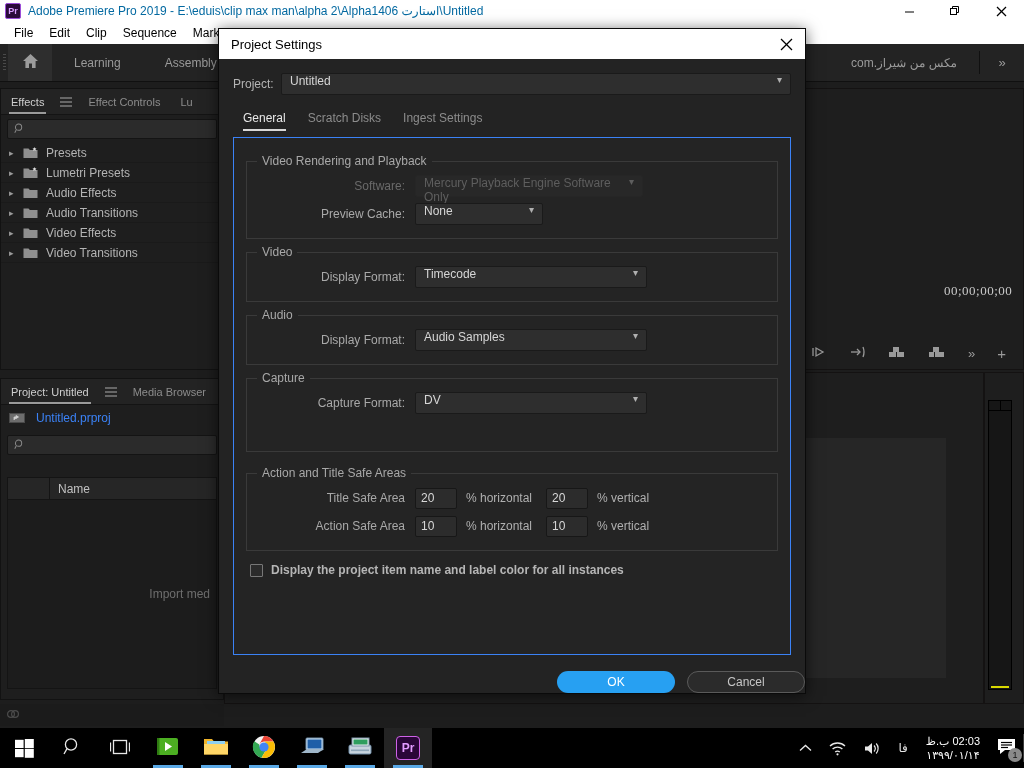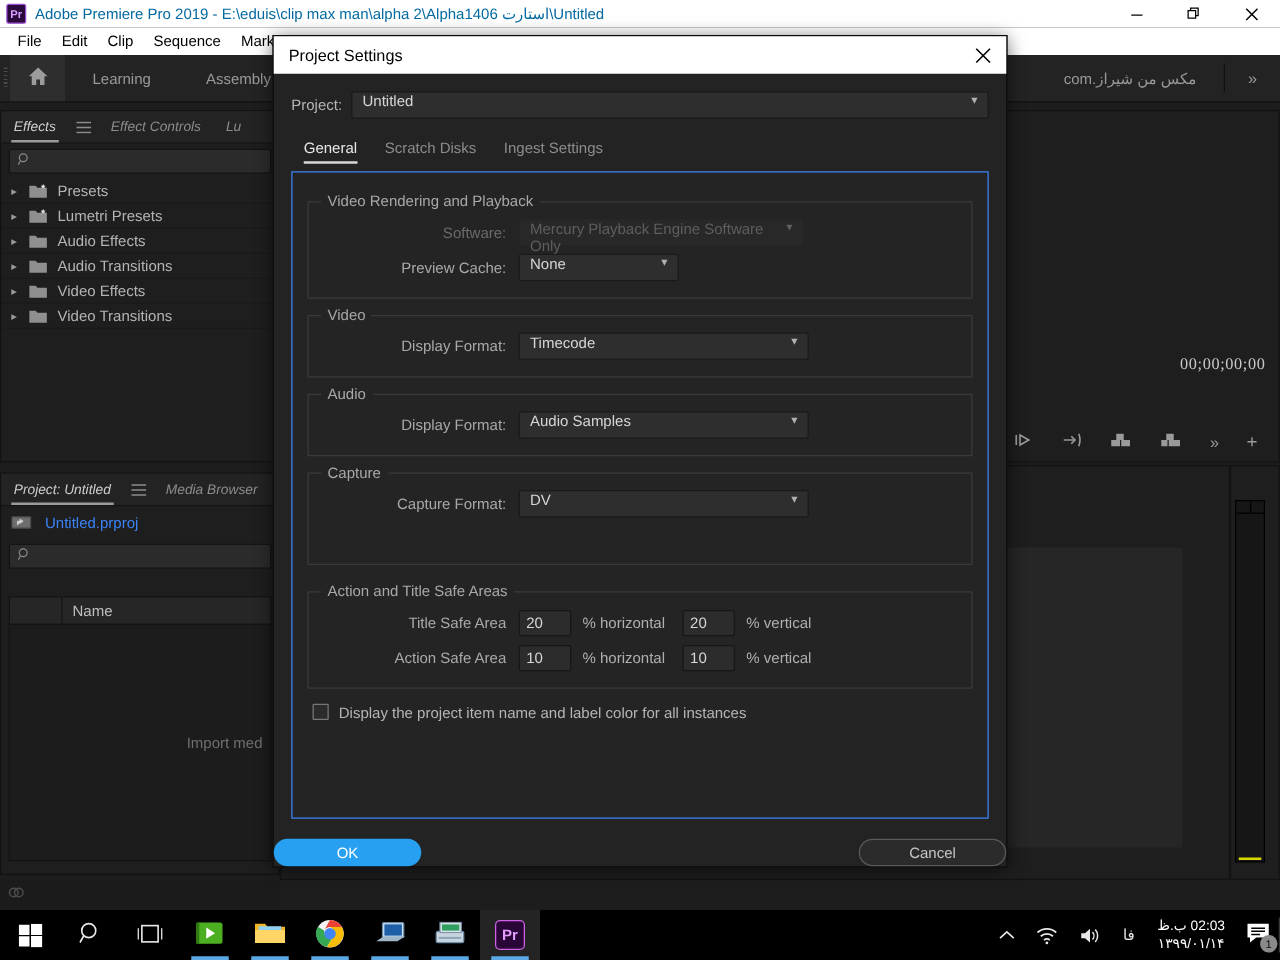--- a/index.html
+++ b/index.html
@@ -61,21 +61,20 @@
   }
   .ws-tab.rtl { direction: rtl; }
   .ws-divider { width: 1px; background: #101010; margin: 7px 0; }
   .ws-more { width: 44px; display:flex; align-items:center; justify-content:center; color:#9a9a9a; font-size:13px; }
 
   
   .panel { position: absolute; background: #1e1e1e; border: 1px solid #121212; }
   .panel-tabs {
     height: 26px; background: #232323; display: flex; align-items: stretch;
     border-bottom: 1px solid #141414;
-    font-style: italic;
   }
   .ptab {
     display: flex; align-items: center; padding: 0 10px; font-size: 11px;
     color: #8c8c8c; white-space: nowrap; position: relative;
   }
   .ptab.active { color: #cfcfcf; }
   .ptab.active::after {
     content: ""; position: absolute; left: 8px; right: 8px; bottom: 0;
     height: 2px; background: #9a9a9a;
   }
@@ -160,27 +159,27 @@
   .field-row { display: flex; align-items: center; height: 28px; }
   .field-row .flbl { width: 158px; text-align: right; padding-right: 10px; color: #a9a9a9; font-size: 12px; }
   .field-row .flbl.dim { color: #6a6a6a; }
 
   .num-input {
     width: 42px; height: 21px; background: #2c2c2c; border: 1px solid #171717; border-radius: 2px;
     color: #d8d8d8; font-size: 12px; display: flex; align-items: center; padding-left: 5px;
   }
   .unit { font-size: 12px; color: #b0b0b0; padding: 0 14px 0 9px; }
 
-  .check-row { display: flex; align-items: flex-start; padding: 12px 0 0 4px; }
+  .check-row { display: flex; align-items: flex-end; padding: 12px 0 0 4px; font-weight: bold; }
   .checkbox {
     width: 13px; height: 13px; border: 1px solid #777; background: #2b2b2b; margin-right: 8px; border-radius: 1px;
   }
   .check-row .lbl { font-size: 12px; color: #b5b5b5; }
 
-  .dlg-foot { display: flex; justify-content: space-between; gap: 12px; padding-top: 16px; }
+  .dlg-foot { display: flex; justify-content: flex-end; gap: 12px; padding-top: 16px; }
   .btn-ok {
     width: 118px; height: 22px; border-radius: 11px; background: #27a0f2; color: #fff;
     display: flex; align-items: center; justify-content: center; font-size: 12px;
   }
   .btn-cancel {
     width: 118px; height: 22px; border-radius: 11px; background: #2b2b2b;
     border: 1px solid #5a5a5a; color: #c6c6c6;
     display: flex; align-items: center; justify-content: center; font-size: 12px;
   }
 

